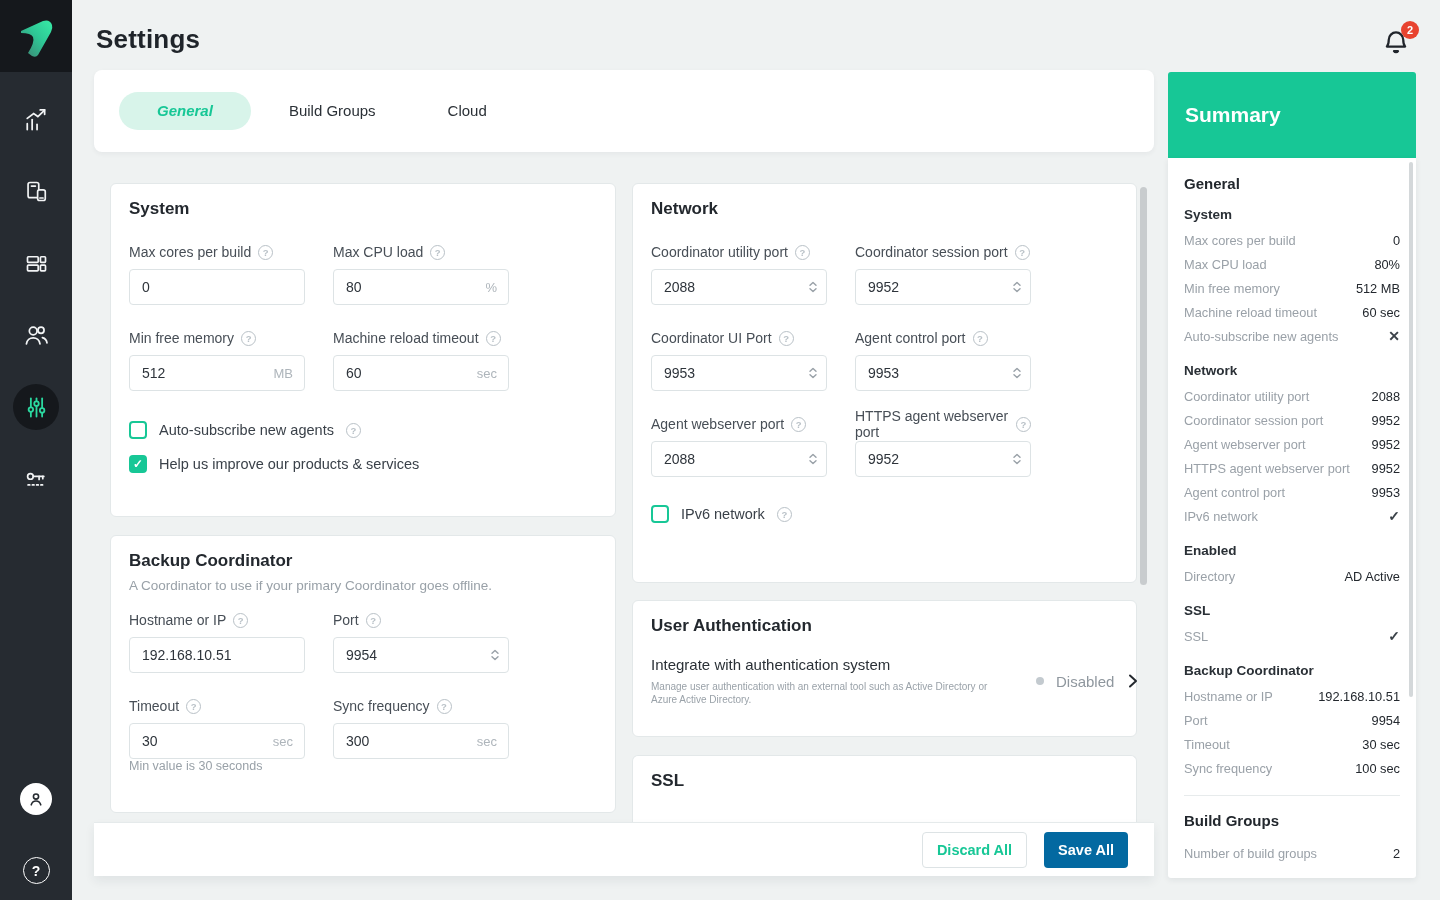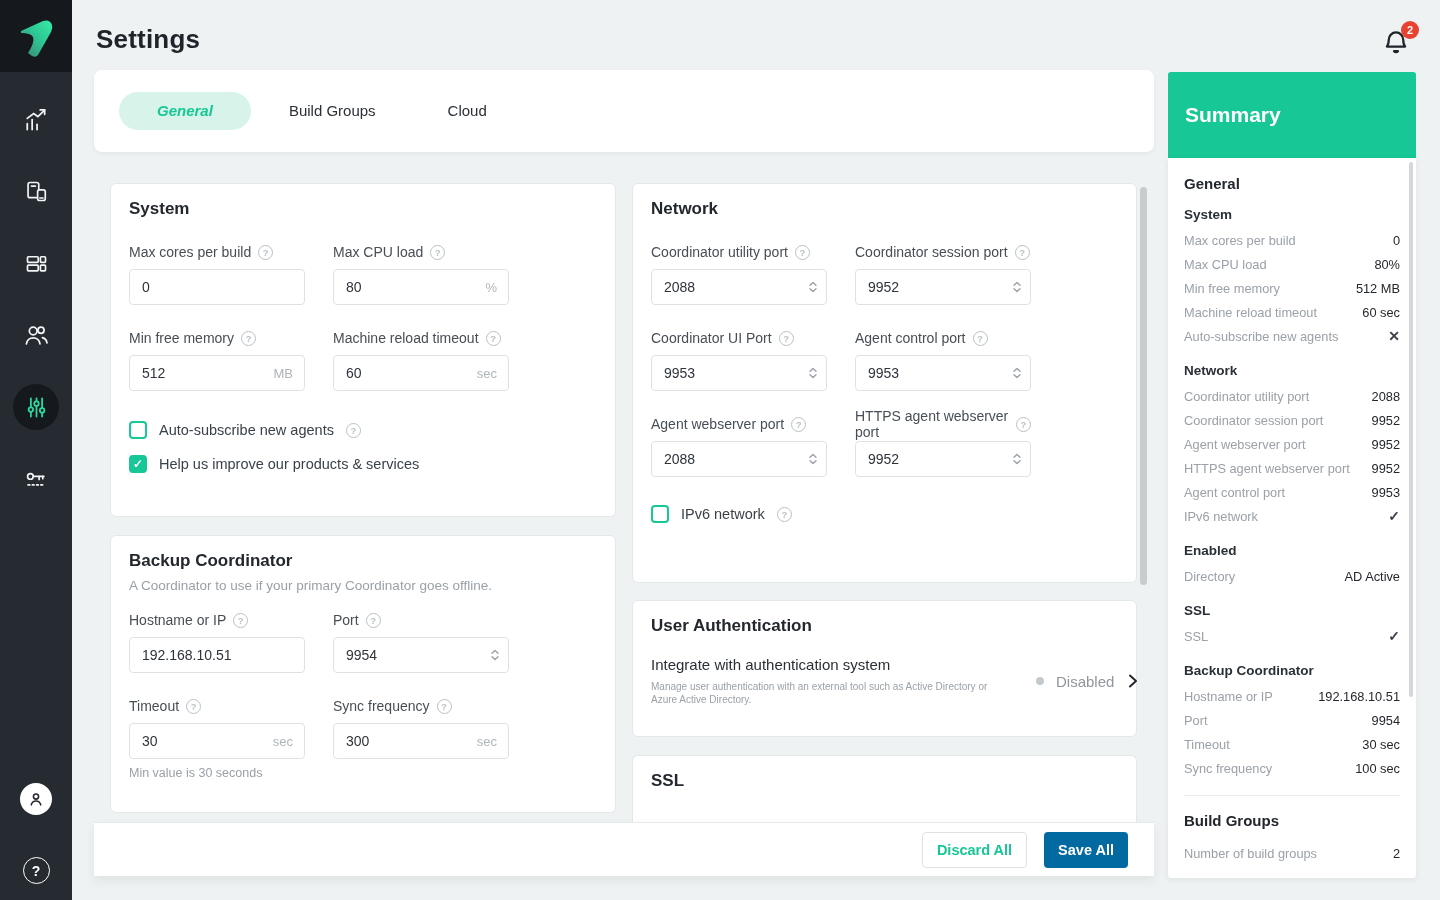--- a/index.html
+++ b/index.html
@@ -42,21 +42,21 @@
   .input-wrap { position:relative; height:36px; }
   input.text { width:100%; height:36px; border:1px solid #dde3e5; border-radius:4px; padding:0 12px; font-size:14px; color:#2e343b; background:#fff; outline:none; }
   .suffix { position:absolute; right:12px; top:50%; transform:translateY(-50%); font-size:13px; color:#aeb5bb; pointer-events:none; }
   .spin { position:absolute; right:9px; top:50%; transform:translateY(-50%); display:flex; flex-direction:column; gap:1px; cursor:pointer; }
 
   .cb-row { display:flex; align-items:center; gap:12px; font-size:14.5px; color:#3a4149; }
   .cb { width:18px; height:18px; border-radius:4px; border:2px solid #17c796; background:#fff; cursor:pointer; flex:none; display:flex; align-items:center; justify-content:center; }
   .cb.checked { background:#17c796; color:#fff; font-size:12px; font-weight:700; }
 
   .card-sub { font-size:13.5px; color:#99a1a8; margin-top:7px; }
-  .helper-text { font-size:12.5px; color:#99a1a8; margin-top:7px; }
+  .helper-text { font-size:12.5px; color:#99a1a8; margin-top:0; }
 
   .auth-row { display:flex; justify-content:space-between; align-items:center; margin-top:20px;gap:40px; }
   .auth-title { font-size:15px; color:#2a3036; margin-bottom:8px; }
   .auth-desc { font-size:10px; color:#9aa2a9; line-height:1.25; width:345px; }
   .status-group { display:flex; align-items:center; gap:12px; cursor:pointer; margin-right:6px; }
   .status-dot { width:8px; height:8px; border-radius:50%; background:#c3cacf; }
   .status-text { font-size:15px; color:#8f979e; }
 
   
   .footer { position:absolute; left:94px; top:822px; width:1060px; height:54px; background:#fff; border-top:1px solid #e5eaeb; box-shadow:0 5px 10px rgba(30,40,50,.07); display:flex; align-items:center; justify-content:flex-end; gap:17px; padding-right:26px; z-index:10; }

